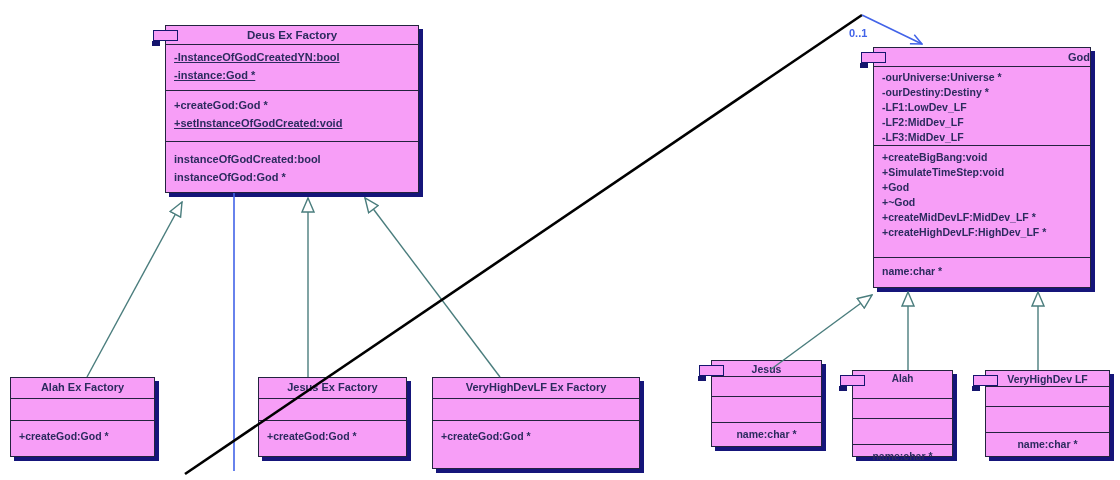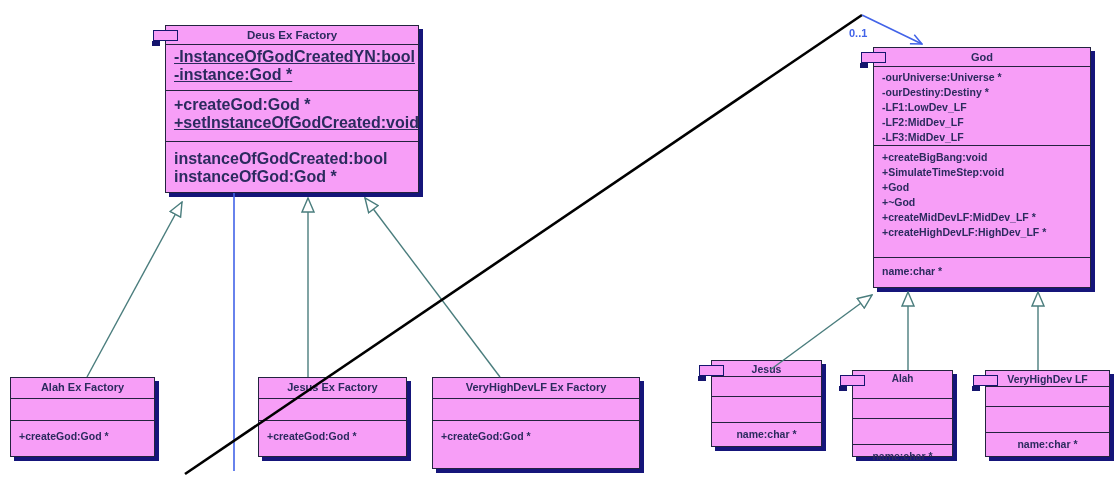--- a/index.html
+++ b/index.html
@@ -13,21 +13,21 @@
     box-shadow:4px 4px 0 var(--box-shadow,#15157a);
     color:#2b2b5e;font-weight:bold;box-sizing:border-box;
   }
   .box-title{
     text-align:center;border-bottom:1.3px solid #23233f;
     font-size:11.5px;padding-top:3px;box-sizing:border-box;white-space:nowrap;overflow:hidden;
   }
   .sec{border-bottom:1.3px solid #23233f;box-sizing:border-box;overflow:hidden;}
   .sec.last{border-bottom:none;}
   .mem{padding-left:8px;white-space:nowrap;}
-  .big .mem{font-size:16px;line-height:18px;}
+  .big .mem{font-size:11px;line-height:18px;}
   .god .mem{font-size:10.5px;line-height:15px;}
   .small .mem{font-size:10.5px;line-height:14px;}
   .u{text-decoration:underline;}
   .tab-icon{
     position:absolute;left:-13px;top:4px;width:23px;height:9px;
     background:var(--box-fill,#f79ef7);border:1.6px solid #15156e;z-index:2;
   }
   .tab-icon::after{
     content:"";position:absolute;left:-2px;bottom:-6px;width:8px;height:5px;background:#15156e;
   }
@@ -79,21 +79,21 @@
   <div class="uml-box small" style="left:432px;top:377px;width:208px;height:92px;">
     <div class="box-title" style="height:21px;font-size:11px;">VeryHighDevLF Ex Factory</div>
     <div class="sec" style="height:22px;"></div>
     <div class="sec last" style="height:34px;padding-top:8px;">
       <div class="mem">+createGod:God *</div>
     </div>
   </div>
 
   <div class="uml-box god" style="left:873px;top:47px;width:218px;height:241px;">
     <span class="tab-icon"></span>
-    <div class="box-title" style="height:19px;font-size:11px;">God</div>
+    <div class="box-title" style="height:19px;font-size:11px;text-align:right;">God</div>
     <div class="sec" style="height:79px;padding-top:3px;">
       <div class="mem">-ourUniverse:Universe *</div>
       <div class="mem">-ourDestiny:Destiny *</div>
       <div class="mem">-LF1:LowDev_LF</div>
       <div class="mem">-LF2:MidDev_LF</div>
       <div class="mem">-LF3:MidDev_LF</div>
     </div>
     <div class="sec" style="height:112px;padding-top:4px;">
       <div class="mem">+createBigBang:void</div>
       <div class="mem">+SimulateTimeStep:void</div>

